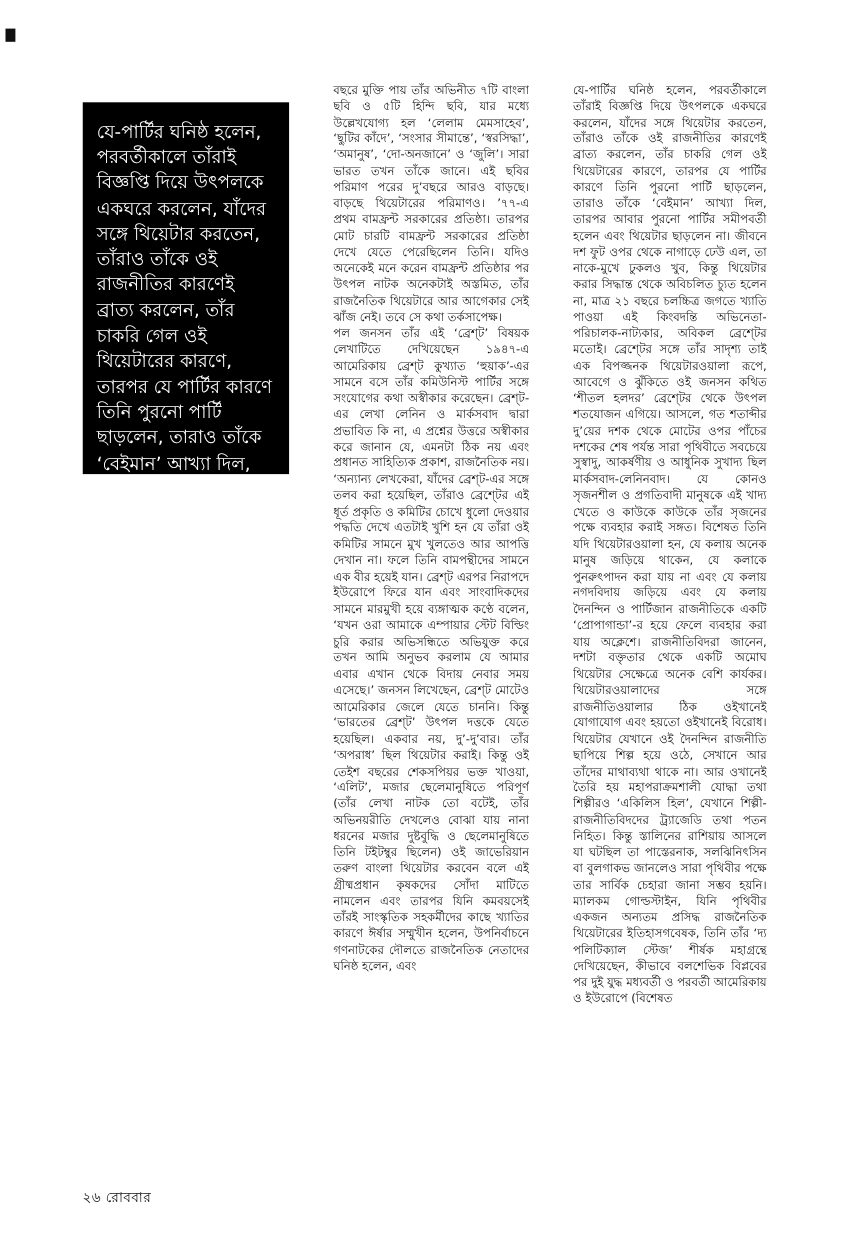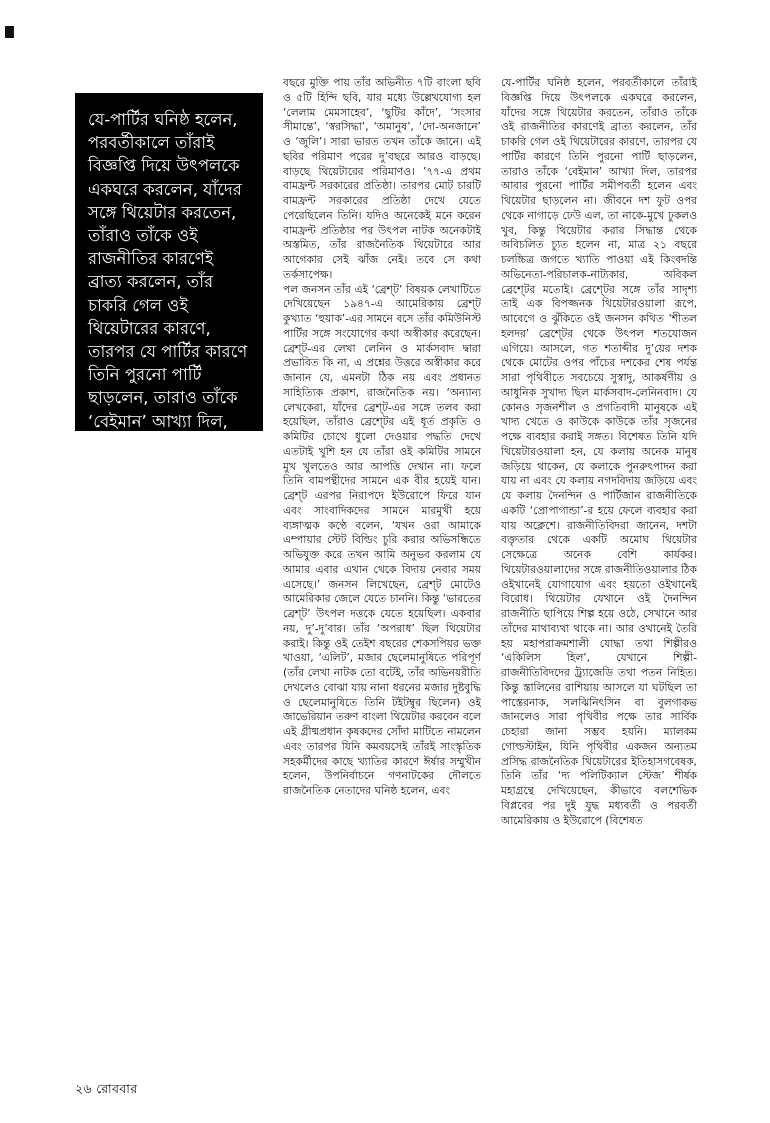--- a/index.html
+++ b/index.html
@@ -51,20 +51,21 @@
     text-align: left;
     overflow: hidden;
   }
   .bodytext {
     font-size: 10.6px;
     line-height: 14.75px;
     text-align: justify;
     color: #151515;
     height: 1006px;
     overflow: hidden;
+    margin-left: 20px;
   }
   .bodytext p { margin: 0 0 0 0; }
   .footer {
     position: absolute;
     left: 75px;
     top: 1080px;
     font-size: 12.5px;
     letter-spacing: 0.3px;
     color: #111111;
   }

